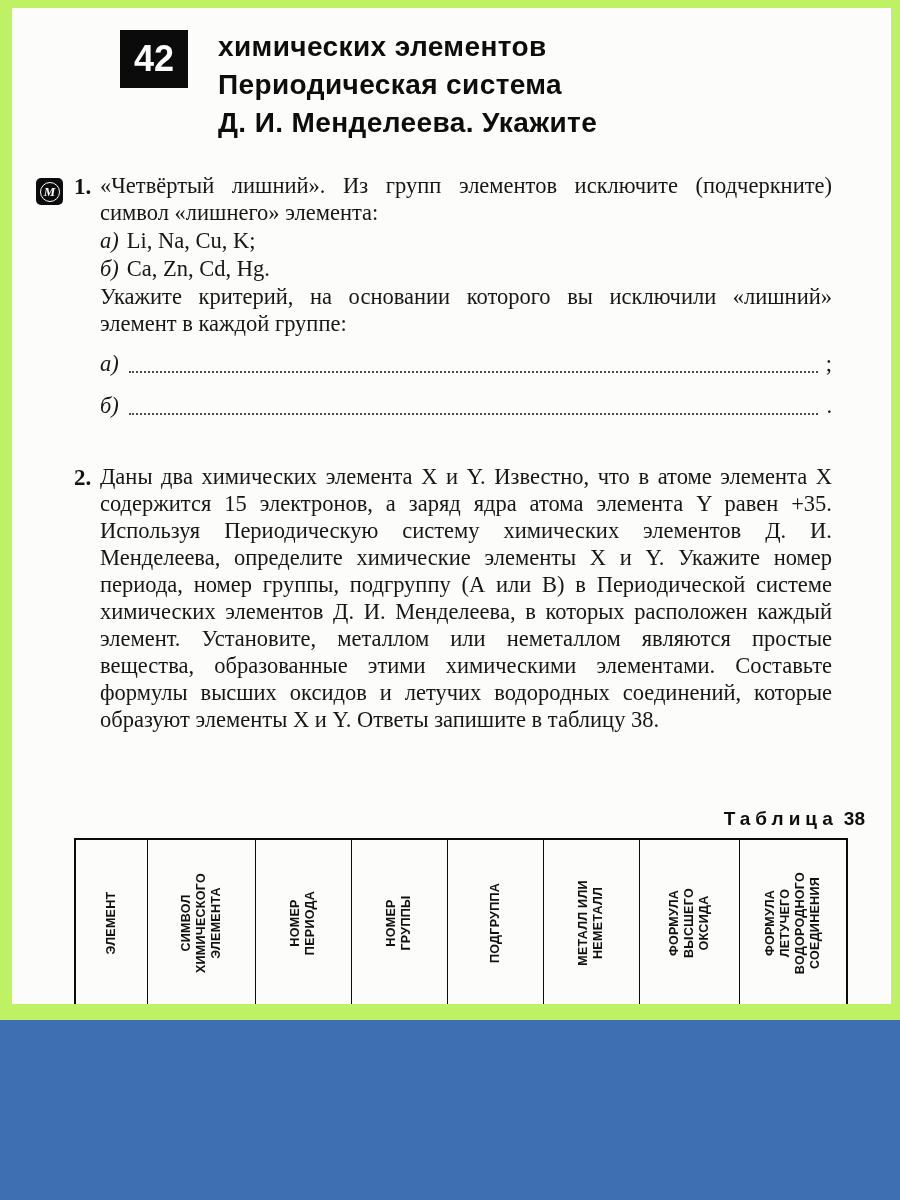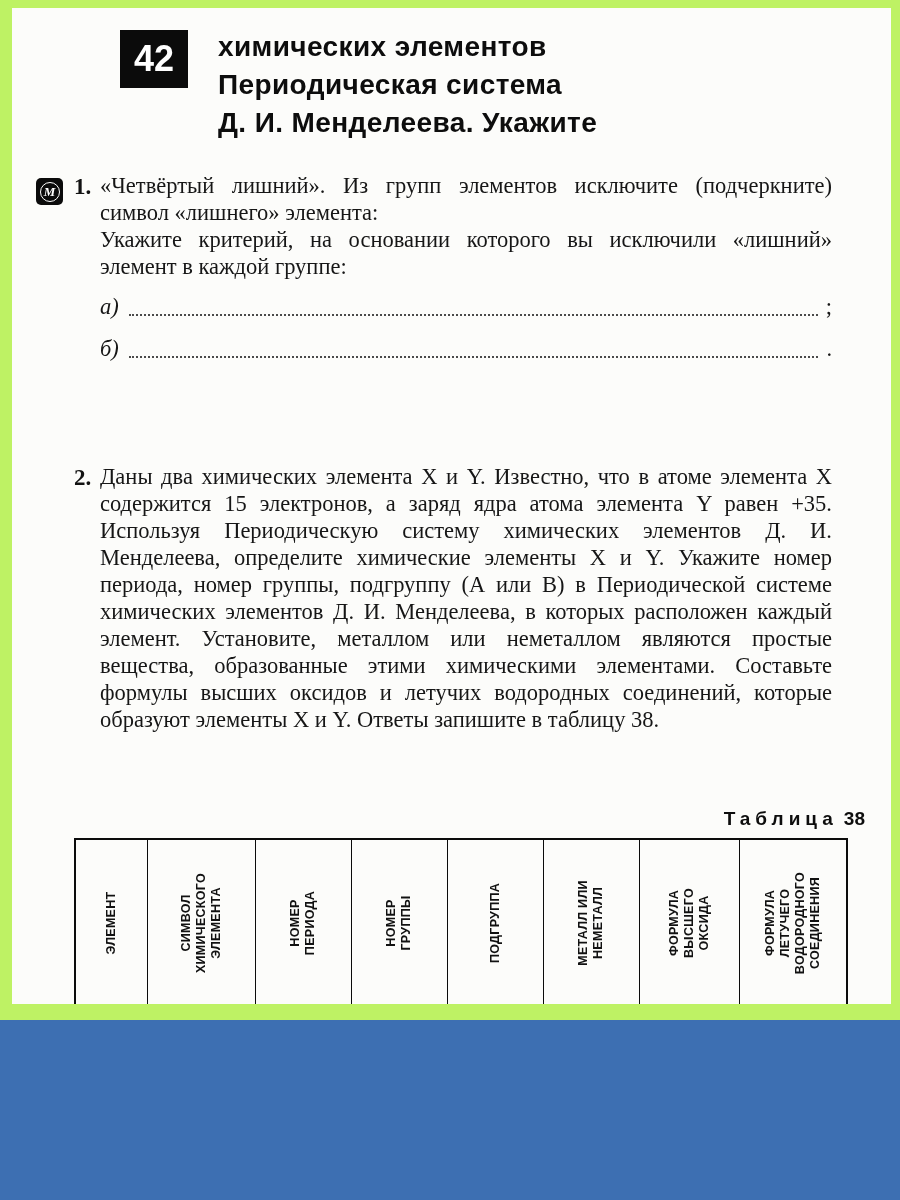--- a/index.html
+++ b/index.html
@@ -120,20 +120,26 @@
       <div>Д. И. Менделеева. Укажите</div>
     </div>
 
     <div class="exercise ex1">
       <div class="marker">
         <span class="circ">М</span>
       </div>
       <div class="ex-number">1.</div>
       <div class="ex-body">
         <p class="intro just">«Четвёртый лишний». Из групп элементов исключите (подчеркните) символ «лишнего» элемента:</p>
+        <div class="item-line">
+          <span class="item-label">а)</span><span>Li, Na, Cu, K;</span>
+        </div>
+        <div class="item-line">
+          <span class="item-label">б)</span><span>Ca, Zn, Cd, Hg.</span>
+        </div>
         <p class="criteria just">Укажите критерий, на основании которого вы исключили «лишний» элемент в каждой группе:</p>
         <div class="ans-row">
           <span class="ans-label">а)</span>
           <span class="dots"></span>
           <span class="ans-tail">;</span>
         </div>
         <div class="ans-row">
           <span class="ans-label">б)</span>
           <span class="dots"></span>
           <span class="ans-tail">.</span>

